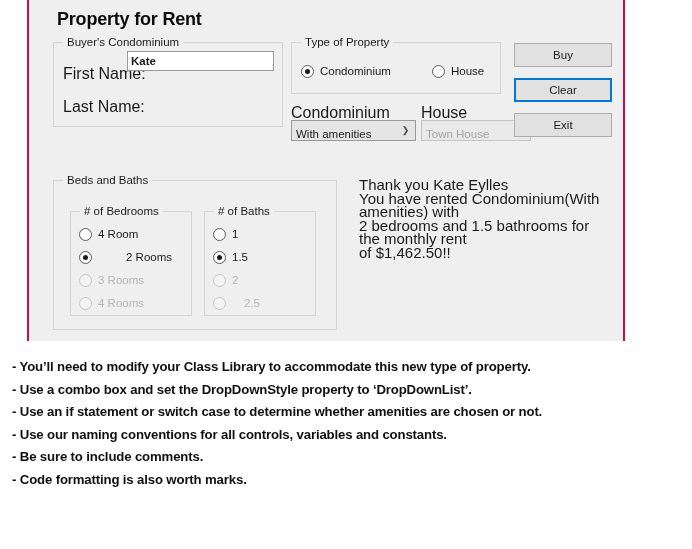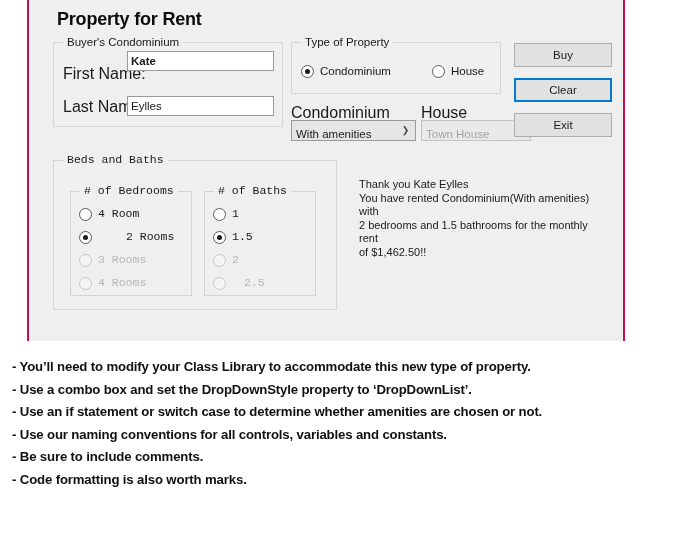--- a/index.html
+++ b/index.html
@@ -52,21 +52,21 @@
     background: #efefef;
     padding: 0 4px;
     font-size: 11.5px;
     line-height: 12px;
     color: #1a1a1a;
     white-space: nowrap;
   }
 
   #gb-buyer      { left: 24px;  top: 42px;  width: 230px; height: 85px; }
   #gb-type       { left: 262px; top: 42px;  width: 210px; height: 52px; }
-  #gb-beds-baths { left: 24px;  top: 160px; width: 284px; height: 150px; font-family: Liberation Mono, monospace; }
+  #gb-beds-baths { left: 24px;  top: 180px; width: 284px; height: 150px; }
   #gb-bedrooms   { left: 16px;  top: 30px;  width: 122px; height: 105px; }
   #gb-baths      { left: 150px; top: 30px;  width: 112px; height: 105px; }
 
   
   .field-label {
     position: absolute;
     font-size: 16px;
     line-height: 14px;
     color: #1a1a1a;
     white-space: nowrap;
@@ -171,21 +171,21 @@
     border: 2px solid #0078d7;
     line-height: 20px;
   }
 
   
   #confirm-message {
     position: absolute;
     left: 330px;
     top: 178px;
     width: 250px;
-    font-size: 11px;
+    font-size: 15px;
     line-height: 13.5px;
     color: #1a1a1a;
     white-space: pre-line;
   }
 
   
   #notes {
     position: absolute;
     left: 0;
     top: 356px;
@@ -208,21 +208,20 @@
 
   <div class="form-title">Property for Rent</div>
 
   <div class="groupbox" id="gb-buyer">
     <div class="gb-title">Buyer's Condominium</div>
 
     <div class="field-label" style="left:9px; top:24px;">First Name:</div>
     <div class="textbox" style="left:73px; top:8px; width:147px;font-weight:bold;">Kate</div>
 
     <div class="field-label" style="left:9px; top:57px;">Last Name:</div>
-    <div class="textbox" style="left:73px; top:53px; width:147px;">Eylles</div>
   </div>
 
   <div class="groupbox" id="gb-type">
     <div class="gb-title">Type of Property</div>
 
     <div class="radio-row checked" style="left:9px; top:21px;">
       <span class="radio-dot"></span>
       <span class="radio-label">Condominium</span>
     </div>
 

